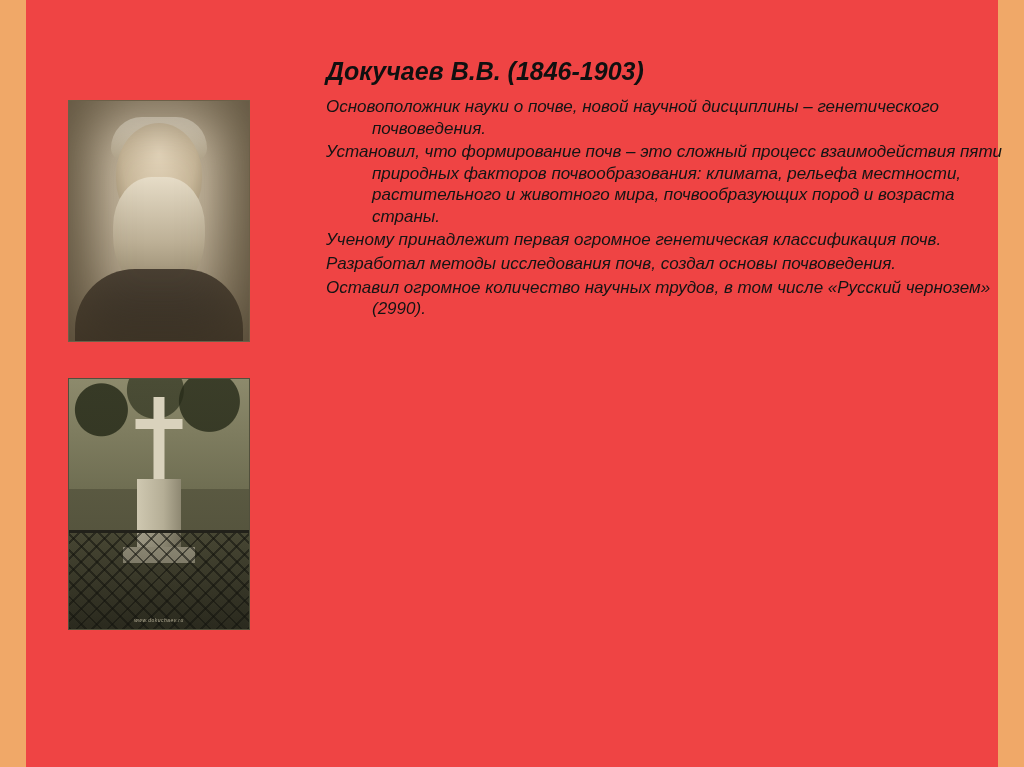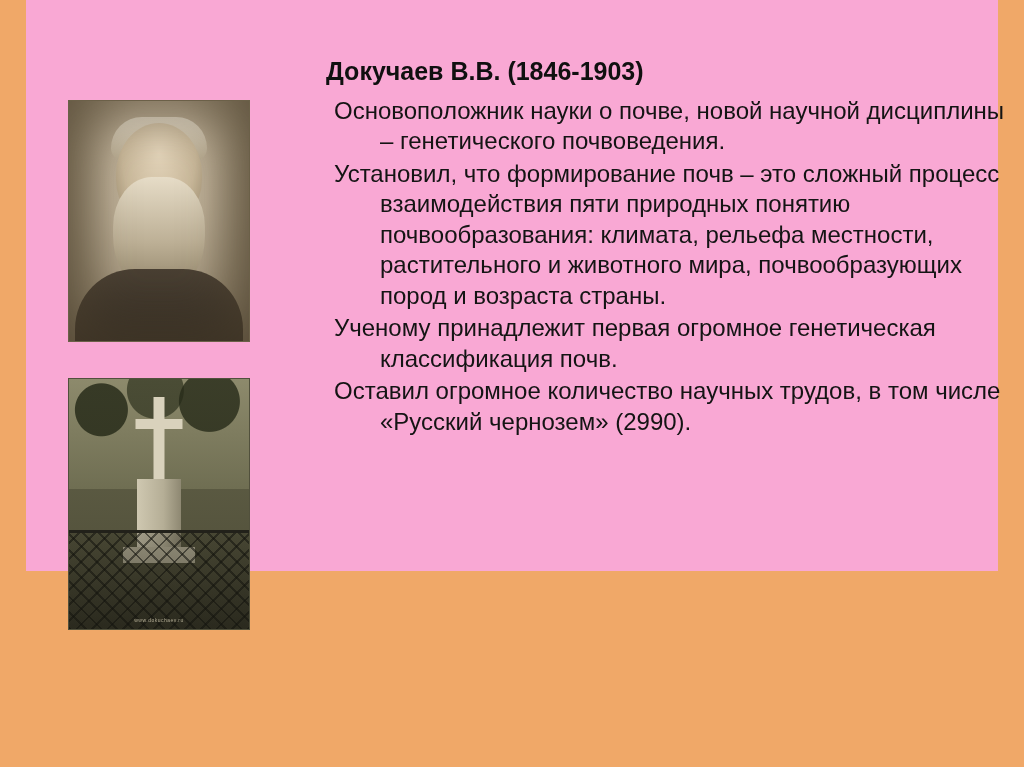--- a/index.html
+++ b/index.html
@@ -15,22 +15,23 @@
     width: 1024px;
     height: 767px;
     background: #f0a868;
     overflow: hidden;
   }
   .slide-inner {
     position: absolute;
     left: 26px;
     top: 0px;
     width: 972px;
-    height: 571px;
-    background: #f9a8d4;
+    height: 767px;
+    background: #ef4444;
+    font-style: italic;
   }
   .left-col {
     position: absolute;
     left: 42px;
     top: 100px;
     width: 210px;
   }
   .portrait {
     width: 180px;
     height: 240px;
@@ -174,24 +175,24 @@
     width: 680px;
   }
   .title {
     font-size: 25px;
     font-weight: bold;
     color: #101010;
     margin: 0 0 10px 0;
     line-height: 1.2;
   }
   .para {
-    font-size: 24px;
+    font-size: 17px;
     color: #141414;
     line-height: 1.27;
-    margin: 0 0 2px 8px;
+    margin: 0 0 2px 0;
     padding-left: 46px;
     text-indent: -46px;
   }
 </style>
 </head>
 <body>
 
 <div class="slide">
   <div class="slide-inner">
 
@@ -214,19 +215,20 @@
         <div class="fence"></div>
         <div class="caption">www.dokuchaev.ru</div>
       </div>
 
     </div>
 
     <div class="right-col">
       <h1 class="title">Докучаев В.В. (1846-1903)</h1>
 
       <p class="para">Основоположник науки о почве, новой научной дисциплины – генетического почвоведения.</p>
-      <p class="para"> Установил, что формирование почв – это сложный процесс взаимодействия пяти природных понятию почвообразования: климата, рельефа местности, растительного и животного мира, почвообразующих пород и возраста страны.</p>
+      <p class="para"> Установил, что формирование почв – это сложный процесс взаимодействия пяти природных факторов почвообразования: климата, рельефа местности, растительного и животного мира, почвообразующих пород и возраста страны.</p>
       <p class="para">Ученому принадлежит первая огромное генетическая классификация почв.</p>
+      <p class="para">Разработал методы исследования почв, создал основы почвоведения.</p>
       <p class="para">Оставил огромное количество научных трудов, в том числе «Русский чернозем» (2990).</p>
     </div>
 
   </div>
 </div>
 
 </body></html>

